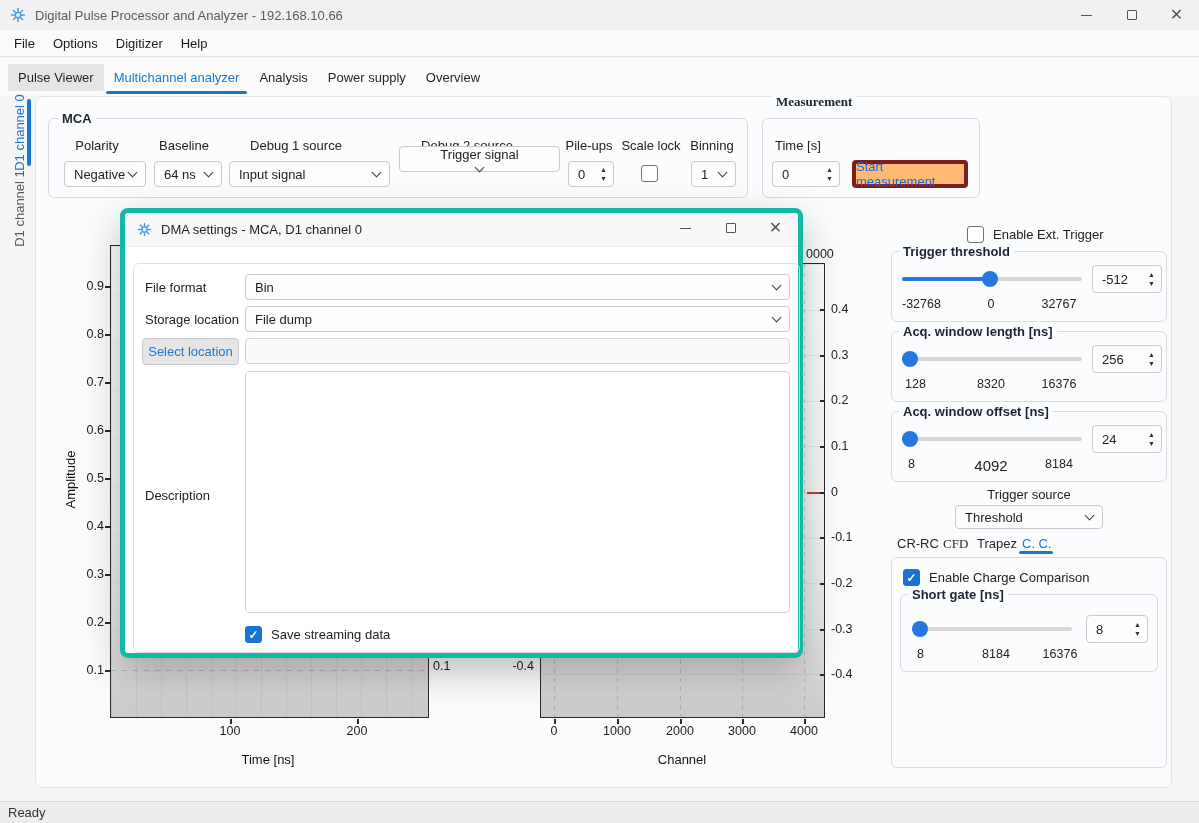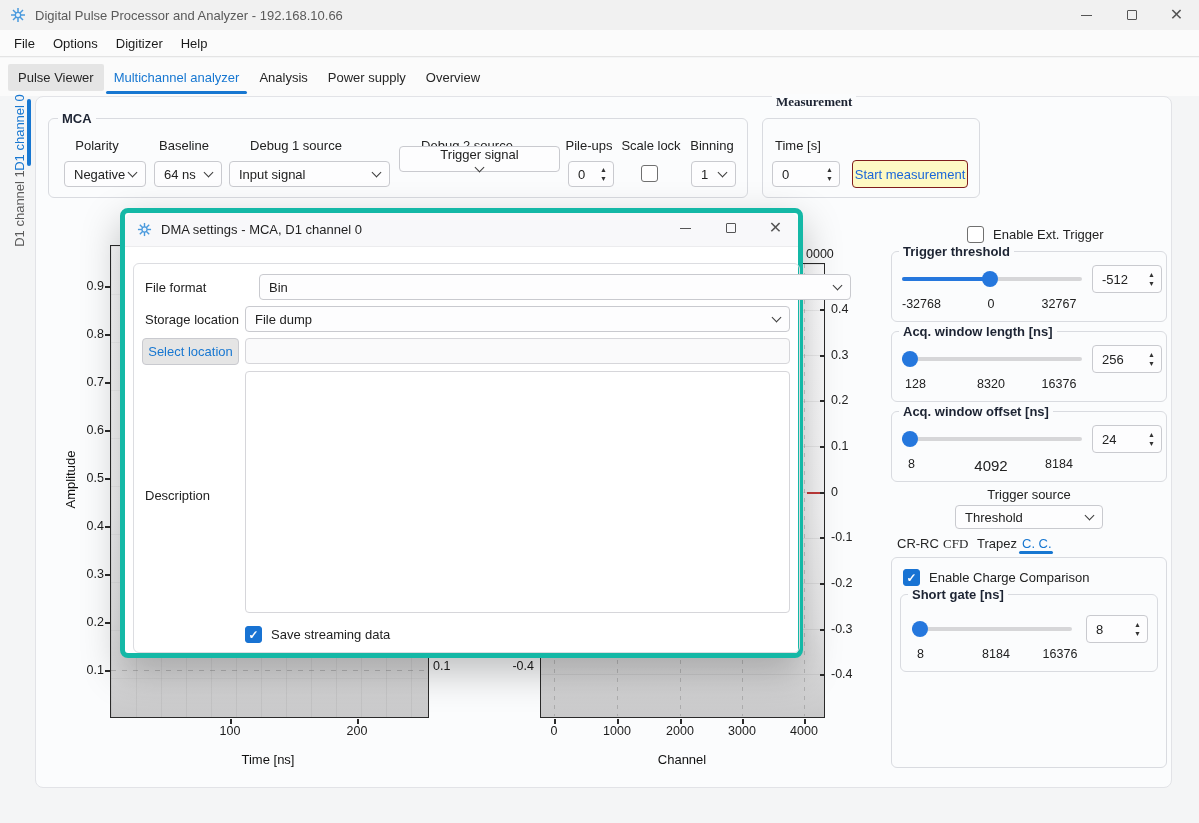--- a/index.html
+++ b/index.html
@@ -42,21 +42,21 @@
 
   
   .combo { position:absolute; height:26px; background:#fdfdfe; border:1px solid #c9cacf; border-radius:4px; display:flex; align-items:center; justify-content:space-between; padding:0 9px; }
   .chev { width:7px; height:7px; border-right:1.6px solid #3c3c3c; border-bottom:1.6px solid #3c3c3c; transform:rotate(45deg); margin-top:-4px; flex:none; }
   .spin { position:absolute; height:26px; background:#fdfdfe; border:1px solid #c9cacf; border-radius:4px; display:flex; align-items:center; justify-content:space-between; padding:0 6px 0 9px; }
   .spin-arrows { display:flex; flex-direction:column; align-items:center; line-height:6px; font-size:7px; color:#333; gap:3px; }
   .field { position:absolute; height:26px; background:#fafafb; border:1px solid #d6d6da; border-radius:4px; }
   .cb { position:absolute; width:17px; height:17px; border:1.4px solid #707070; border-radius:3px; background:#fff; }
   .cb.checked { background:#1873d3; border-color:#1873d3; color:#fff; display:flex; align-items:center; justify-content:center; font-size:12px; font-weight:bold; }
   .lbl { position:absolute; white-space:nowrap; }
-  .btn-green { position:absolute; background:#fef9c3; border:1px solid #7f1d1d; border-radius:4px; color:#1a66d9; display:flex; align-items:center; justify-content:center; }
+  .btn-green { position:absolute; background:#fdba74; border:4px solid #7f1d1d; border-radius:4px; color:#1a66d9; display:flex; align-items:center; justify-content:center; }
   .btn-light { position:absolute; background:#e5e5e5; border:1px solid #c9cacf; border-radius:4px; color:#1777d1; display:flex; align-items:center; justify-content:center; }
 
   
   .slider-track { position:absolute; height:4px; background:#d6d6d8; border-radius:2px; }
   .slider-fill { position:absolute; height:4px; background:#2577dd; border-radius:2px; }
   .slider-knob { position:absolute; width:16px; height:16px; border-radius:50%; background:#2577dd; }
 
   
   .plot { position:absolute; border:1.5px solid #2a2a2a;
           background:
@@ -377,21 +377,21 @@
           </div>
         <div class="win-btn">
             <span class="glyph-close">✕</span>
           </div>
       </div>
     </div>
 
     <div class="dialog-panel"></div>
 
     <span class="lbl" style="left:20px; top:67px;">File format</span>
-    <div class="combo" style="left:120px; top:61px; width:592px;margin-left:14px;">
+    <div class="combo" style="left:120px; top:61px; width:545px;">
       <span>Bin</span>
         <span class="chev"></span>
     </div>
 
     <span class="lbl" style="left:20px; top:99px;">Storage location</span>
     <div class="combo" style="left:120px; top:93px; width:545px;">
       <span>File dump</span>
         <span class="chev"></span>
     </div>
 
@@ -402,14 +402,17 @@
 
     <span class="lbl" style="left:20px; top:275px;">Description</span>
     <textarea style="position: absolute; left: 120px; top: 158px; width: 545px; height: 242px; background: rgb(255, 255, 255); border: 1px solid rgb(214, 214, 218); border-radius: 4px; resize: none; font-family: inherit; font-size: 13px; padding: 6px;"></textarea>
 
     <span class="cb checked" style="left:120px; top:413px;">
         <span>✓</span>
       </span>
     <span class="lbl" style="left:146px; top:414px;">Save streaming data</span>
   </div>
 
+  <div class="statusbar">
+    <span>Ready</span>
+  </div>
 
 </div>
 
 </body></html>

